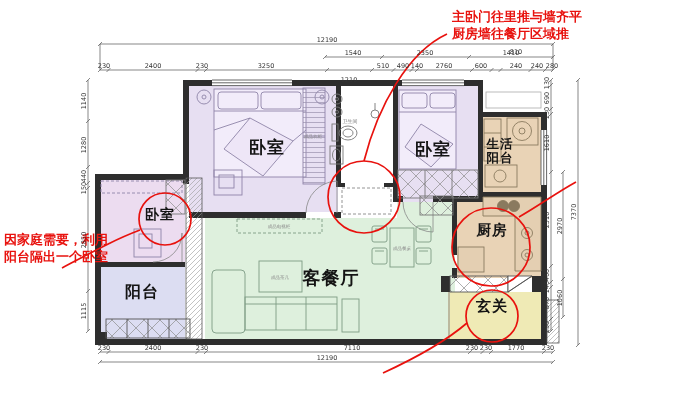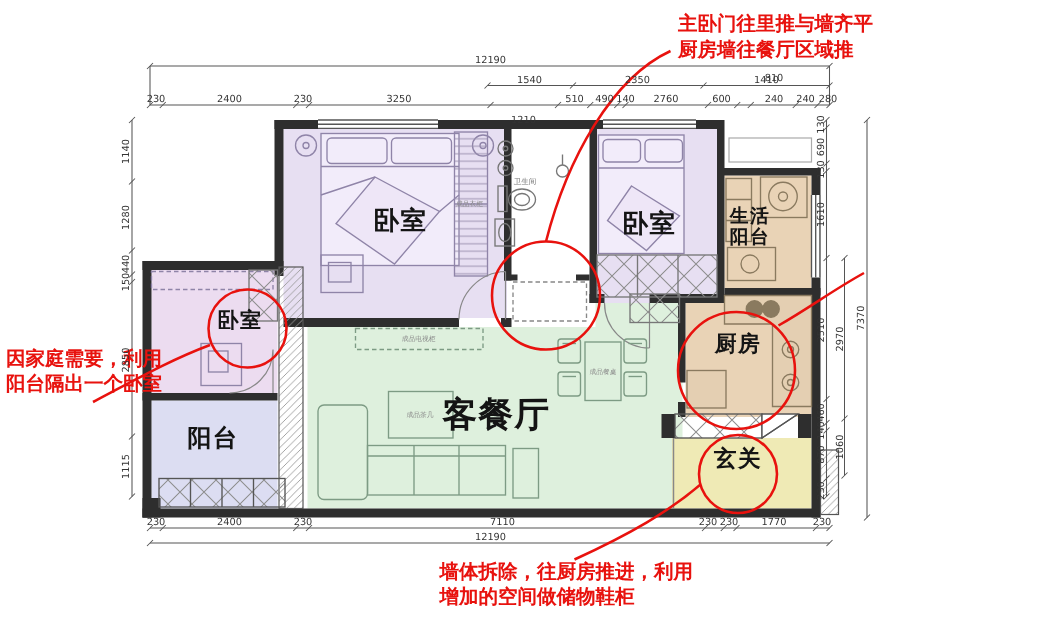--- a/index.html
+++ b/index.html
@@ -217,39 +217,37 @@
     <path d="M447 34 C408 52 378 106 364 161"></path>
     <path d="M576 182 C556 193 540 205 519 217"></path>
     <path d="M62 268 C96 250 116 239 140 230"></path>
     <path d="M383 373 C420 356 446 341 467 323"></path>
   </g>
 </svg>
 
 <div class="rlabel" style="left:267px;top:148px;font-size:17px">卧室</div>
 <div class="rlabel" style="left:433px;top:150px;font-size:17px">卧室</div>
 <div class="rlabel" style="left:160px;top:215px;font-size:14px">卧室</div>
-<div class="rlabel" style="left:331px;top:278px;font-size:23px">客餐厅</div>
+<div class="rlabel" style="left:331px;top:278px;font-size:18px">客餐厅</div>
 <div class="rlabel" style="left:142px;top:292px;font-size:16px">阳台</div>
 <div class="rlabel" style="left:500px;top:151px;font-size:12.5px">生活
 阳台</div>
 <div class="rlabel" style="left:492px;top:230px;font-size:14.5px">厨房</div>
 <div class="rlabel" style="left:492px;top:306px;font-size:15px">玄关</div>
 <div class="flabel" style="left:350px;top:121px;font-size:5px;color:#777">卫生间</div>
 
 <div class="flabel" style="left:313px;top:136px">成品衣柜</div>
 <div class="flabel" style="left:279px;top:226px">成品电视柜</div>
 <div class="flabel" style="left:280px;top:277px">成品茶几</div>
 <div class="flabel" style="left:402px;top:248px">成品餐桌</div>
 
 <div class="anno" style="left:452px;top:8px">主卧门往里推与墙齐平
 厨房墙往餐厅区域推</div>
 <div class="anno" style="left:4px;top:231px">因家庭需要，利用
 阳台隔出一个卧室</div>
-<div class="anno" style="left:293px;top:373px">墙体拆除，往厨房推进，利用
-增加的空间做储物鞋柜</div>
 
 <span class="dim" style="left:327px;top:36px">12190</span>
 <span class="dim" style="left:353px;top:49px">1540</span>
 <span class="dim" style="left:425px;top:49px">2350</span>
 <span class="dim" style="left:511px;top:49px">1410</span>
 <span class="dim" style="left:104px;top:62px">230</span>
 <span class="dim" style="left:153px;top:62px">2400</span>
 <span class="dim" style="left:202px;top:62px">230</span>
 <span class="dim" style="left:266px;top:62px">3250</span>
 <span class="dim" style="left:349px;top:76px">1210</span>
@@ -259,21 +257,21 @@
 <span class="dim" style="left:444px;top:62px">2760</span>
 <span class="dim" style="left:481px;top:62px">600</span>
 <span class="dim" style="left:516px;top:62px">240</span>
 <span class="dim" style="left:516px;top:48px">810</span>
 <span class="dim" style="left:537px;top:62px">240</span>
 <span class="dim" style="left:552px;top:62px">280</span>
 
 <span class="dim" style="left:104px;top:344px">230</span>
 <span class="dim" style="left:153px;top:344px">2400</span>
 <span class="dim" style="left:202px;top:344px">230</span>
-<span class="dim" style="left:335px;top:344px">7110</span>
+<span class="dim" style="left:352px;top:344px">7110</span>
 <span class="dim" style="left:472px;top:344px">230</span>
 <span class="dim" style="left:486px;top:344px">230</span>
 <span class="dim" style="left:516px;top:344px">1770</span>
 <span class="dim" style="left:548px;top:344px">230</span>
 <span class="dim" style="left:327px;top:354px">12190</span>
 
 <span class="dimv" style="left:84px;top:101px">1140</span>
 <span class="dimv" style="left:84px;top:145px">1280</span>
 <span class="dimv" style="left:84px;top:176px">440</span>
 <span class="dimv" style="left:84px;top:188px">150</span>

